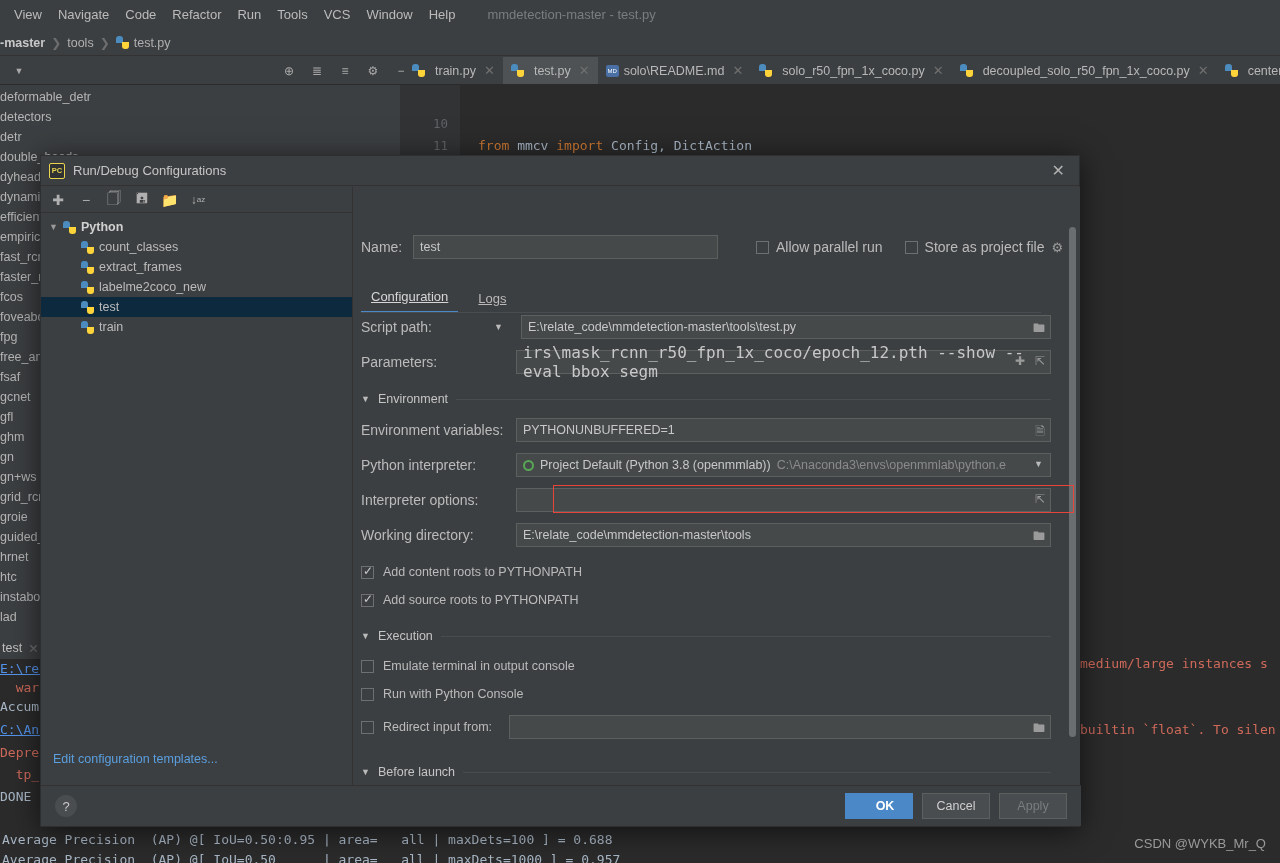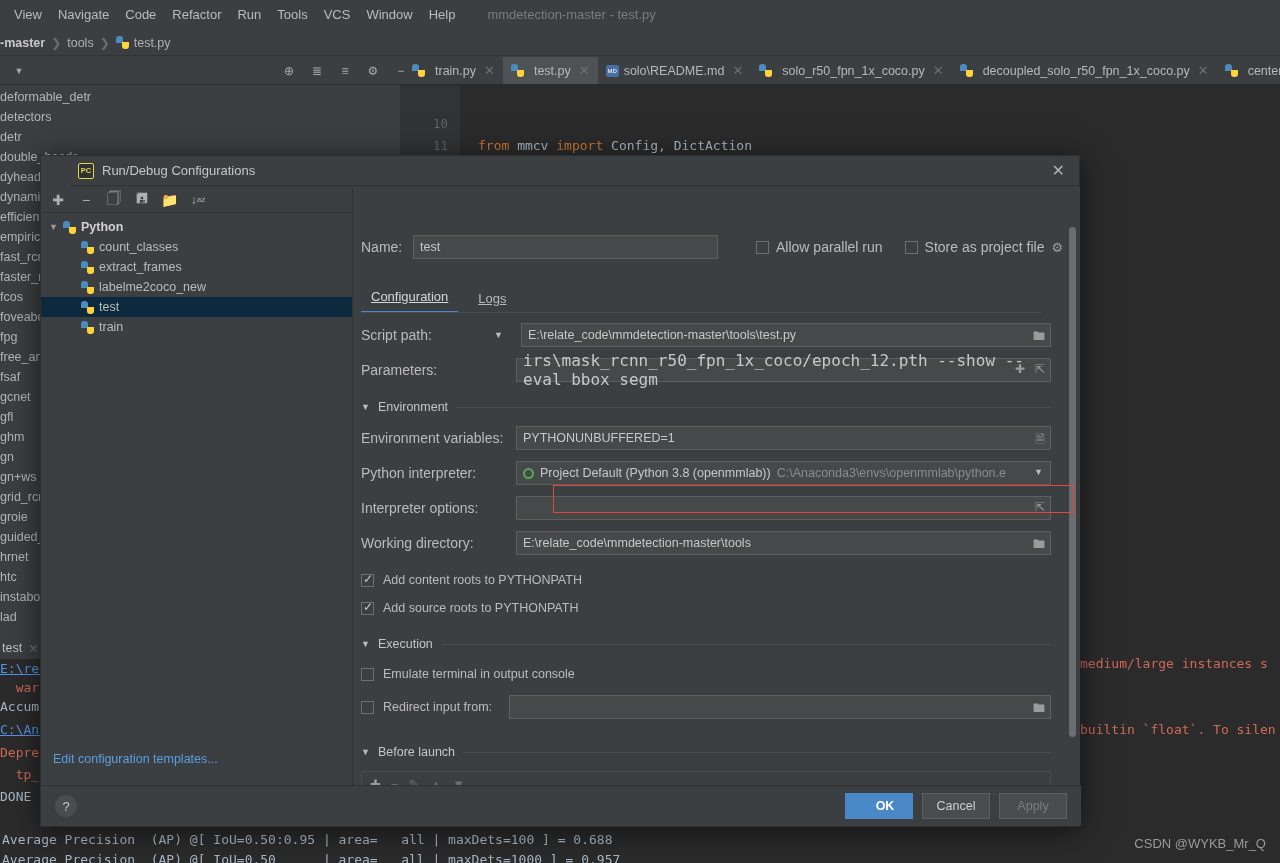--- a/index.html
+++ b/index.html
@@ -91,21 +91,21 @@
     background: #5b5e60; border-radius: 4px; }
 
   
   .dialog {
     position: absolute; left: 40px; top: 155px; width: 1040px; height: 672px;
     background: #3c3f41; box-shadow: 0 4px 28px rgba(0,0,0,.6);
     border: 1px solid #2d2f31;
   }
   .dlg-title {
     height: 30px; display: flex; align-items: center; padding: 0 8px;
-    background: #3c3f41; border-bottom: 1px solid #323232; margin-left: 29px;
+    background: #3c3f41; border-bottom: 1px solid #323232;
   }
   .pc-logo { width: 16px; height: 16px; border: 1.5px solid #e8d44d; border-radius: 2px;
     color: #e8d44d; font-size: 7.5px; font-weight: bold; display: flex;
     align-items: center; justify-content: center; margin-right: 8px;
     font-family: "Liberation Sans", sans-serif; background:#2f3133;}
   .dlg-title-text { font-size: 13px; color: #c6c6c6; }
   .dlg-close { margin-left: auto; color: #b0b0b0; font-size: 16px; padding: 0 6px;
     cursor: default; }
 
   .dlg-body { position: absolute; left: 0; top: 31px; width: 1040px; height: 607px;
@@ -147,21 +147,21 @@
      font-size: 12px; color: #c8c8c8; }
   .gear-small { color: #9d9d9d; font-size: 13px; }
 
   .tabs-row { position: absolute; left: 8px; top: 96px; width: 680px; height: 30px;
      display: flex; align-items: flex-end; gap: 10px;}
   .dtab { padding: 4px 10px 7px; font-size: 13px; color: #b9b9b9; text-decoration: underline; }
   .dtab.active { color: #d6d6d6; border-bottom: 2px solid #4a88c7; }
   .tabs-underline { position: absolute; left: 8px; top: 125px; width: 680px; height: 1px;
      background: #4a4d4f; }
 
-  .form { position: absolute; left: 8px; top: 136px; width: 690px; }
+  .form { position: absolute; left: 8px; top: 128px; width: 690px; }
   .frow { display: flex; align-items: center; height: 24px; margin-bottom: 11px; }
   .frow .lbl { width: 155px; flex: 0 0 155px; }
   .fctl { flex: 1; position: relative; }
   .fctl .inp { width: 100%; }
   .folder-ico { position: absolute; right: 6px; top: 4px; color: #9b9b9b;
     font-size: 12px; }
   .expand-ico { position: absolute; right: 6px; top: 4px; color: #9b9b9b;
     font-size: 12px; }
   .dropdown-arrow { position: absolute; right: 8px; top: 6px; color: #bbbbbb;
     font-size: 9px; }
@@ -497,20 +497,24 @@
           <div class="section-hdr" style="margin-bottom:16px;">
             <span class="tri">▼</span>
             <span class="stxt">Execution</span>
             <span class="line"></span>
           </div>
 
           <div class="cbrow">
             <span class="chk"></span>
             <span>Emulate terminal in output console</span>
           </div>
+          <div class="cbrow">
+            <span class="chk"></span>
+            <span>Run with Python Console</span>
+          </div>
           <div class="cbrow" style="margin-bottom:26px;">
             <span class="chk"></span>
             <span>Redirect input from:</span>
             <div class="fctl" style="flex:1;margin-left:8px;">
               <div class="inp">
                 <span></span>
               </div>
               <span class="folder-ico">🖿</span>
             </div>
           </div>

